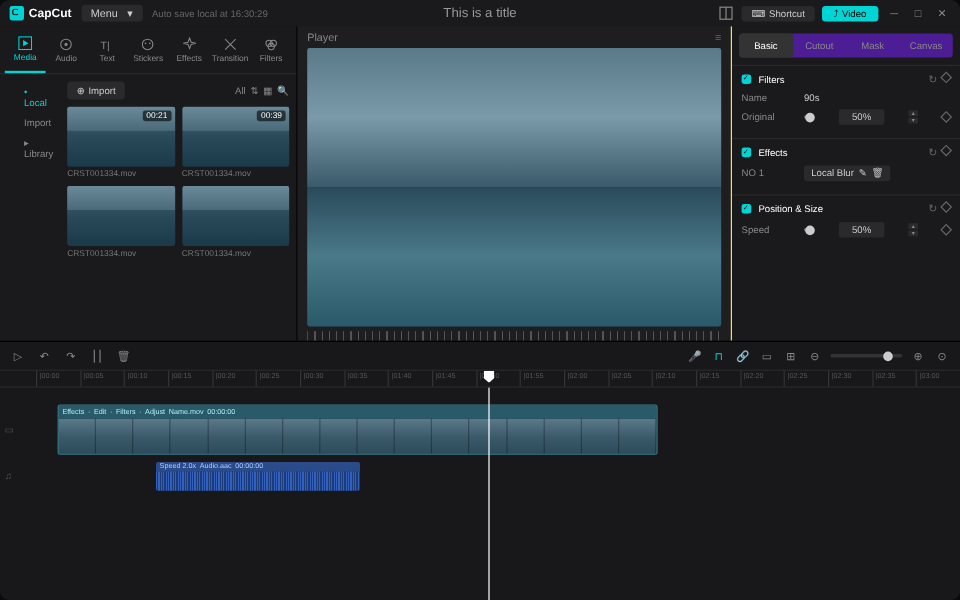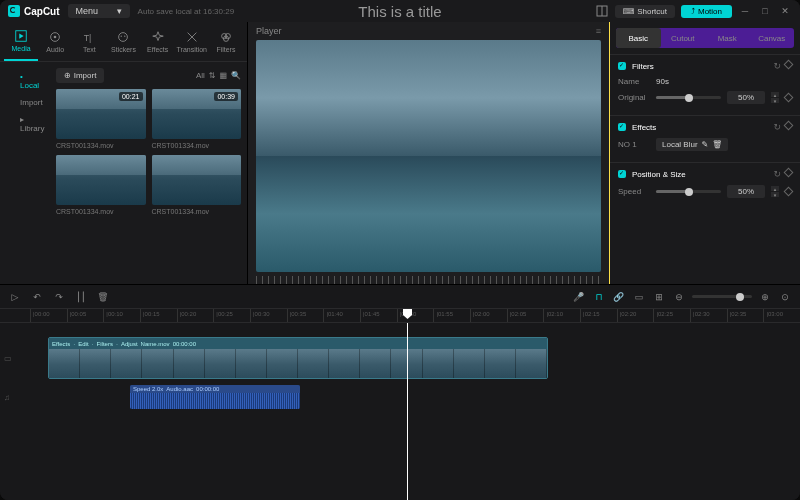--- a/index.html
+++ b/index.html
@@ -2,23 +2,23 @@
 <html><head>
 <meta charset="utf-8">
 <style>
 *{margin:0;padding:0;box-sizing:border-box;font-family:-apple-system,BlinkMacSystemFont,"Segoe UI",Arial,sans-serif;user-select:none}
 body{background:#0a0a0a;width:800px;height:500px;overflow:hidden;color:#aaa;font-size:9px}
 .app{display:flex;flex-direction:column;height:500px;background:#18181a;border-radius:8px;overflow:hidden}
 .titlebar{display:flex;align-items:center;height:22px;background:#1a1a1c;padding:0 8px;gap:8px}
 .logo{color:#fff;font-weight:600;font-size:10px;display:flex;align-items:center;gap:4px}
 .logo-icon{width:12px;height:12px;background:#00d4d4;border-radius:2px;position:relative}
 .logo-icon::before{content:"";position:absolute;left:2px;top:2px;width:4px;height:4px;border:1.5px solid #18181a;border-radius:50%;border-right-color:transparent}
-.menu-btn{background:#2a2a2c;color:#ccc;padding:2px 8px;border-radius:3px;font-size:9px;display:flex;align-items:flex-end;gap:19px}
+.menu-btn{background:#2a2a2c;color:#ccc;padding:2px 8px;border-radius:3px;font-size:9px;display:flex;align-items:flex-end;gap:8px}
 .auto-save{color:#666;font-size:8px}
-.title-center{position:absolute;left:50%;transform:translateX(-50%);color:#999;font-size:15px}
+.title-center{position:absolute;left:50%;transform:translateX(-50%);color:#999;font-size:11px}
 .titlebar-right{margin-left:auto;display:flex;align-items:center;gap:6px}
 .btn-shortcut{background:#2a2a2c;color:#ccc;padding:2px 8px;border-radius:3px;font-size:8px;display:flex;align-items:center;gap:3px}
 .btn-export{background:#00d4d4;color:#000;padding:2px 10px;border-radius:3px;font-size:8px;font-weight:500;display:flex;align-items:center;gap:3px}
 .win-btn{width:14px;height:14px;display:flex;align-items:center;justify-content:center;color:#888}
 .main{display:flex;height:262px}
 .left-panel{width:248px;background:#1a1a1c;border-right:1px solid #000;display:flex;flex-direction:column}
 .tool-tabs{display:flex;height:40px;border-bottom:1px solid #2a2a2c;padding:0 4px}
 .tool-tab{flex:1;display:flex;flex-direction:column;align-items:center;justify-content:center;gap:2px;color:#888;font-size:7px;cursor:pointer}
 .tool-tab.active{color:#00d4d4;border-bottom:2px solid #00d4d4}
 .tool-tab svg{width:14px;height:14px}
@@ -51,21 +51,21 @@
 .rp-tabs{display:flex;height:24px;border-bottom:1px solid #2a2a2c}
 .rp-tab{flex:1;display:flex;align-items:center;justify-content:center;font-size:8px;color:#888;cursor:pointer}
 .rp-tab.active{color:#00d4d4}
 .rp-subtabs{display:flex;height:20px;background:#4c1d95;margin:6px;border-radius:3px}
 .rp-subtab{flex:1;display:flex;align-items:center;justify-content:center;font-size:8px;color:#888;cursor:pointer}
 .rp-subtab.active{background:#333;color:#fff;border-radius:3px}
 .rp-section{padding:6px 8px;border-top:1px solid #2a2a2c}
 .rp-sec-head{display:flex;align-items:center;margin-bottom:6px}
 .rp-sec-title{color:#fff;font-size:8px;font-weight:500}
 .rp-sec-icons{margin-left:auto;display:flex;gap:4px;color:#666}
-.rp-row{display:flex;align-items:center;gap:6px;margin-bottom:5px}
+.rp-row{display:flex;align-items:center;gap:20px;margin-bottom:5px}
 .rp-label{color:#888;font-size:8px;width:32px}
 .rp-value{color:#ccc;font-size:8px}
 .slider{flex:1;height:3px;background:#333;border-radius:2px;position:relative}
 .slider-fill{height:100%;background:#666;border-radius:2px}
 .slider-thumb{position:absolute;width:8px;height:8px;background:#ccc;border-radius:50%;top:-2.5px;transform:translateX(-50%)}
 .num-input{background:#2a2a2c;color:#ccc;padding:2px 4px;border-radius:2px;font-size:8px;width:38px;text-align:center}
 .stepper{display:flex;flex-direction:column;gap:1px}
 .stepper span{width:8px;height:5px;background:#2a2a2c;font-size:5px;display:flex;align-items:center;justify-content:center;color:#888}
 .effect-chip{background:#2a2a2c;padding:2px 6px;border-radius:2px;color:#ccc;font-size:8px;display:flex;align-items:center;gap:4px}
 .chk{width:8px;height:8px;background:#00d4d4;border-radius:2px;position:relative}
@@ -116,21 +116,21 @@
             <rect x="1" y="1" width="10" height="10" fill="none" stroke="currentColor"></rect>
             <line x1="6" y1="1" x2="6" y2="11" stroke="currentColor"></line>
           </svg>
         </span>
       <div class="btn-shortcut">
         <span>⌨</span>
         <span>Shortcut</span>
       </div>
       <div class="btn-export">
         <span>⤴</span>
-        <span>Motion</span>
+        <span>Video</span>
       </div>
       <span class="win-btn">─</span>
       <span class="win-btn">□</span>
       <span class="win-btn">✕</span>
     </div>
   </div>
 
   <div class="main">
     <div class="left-panel">
       <div class="tool-tabs">

